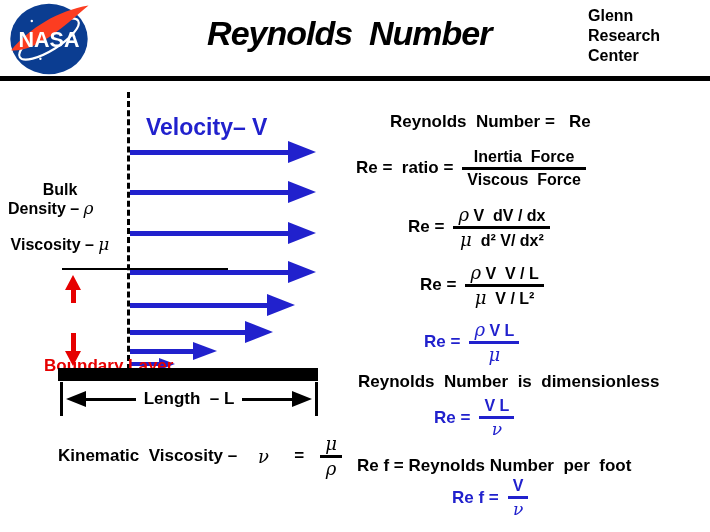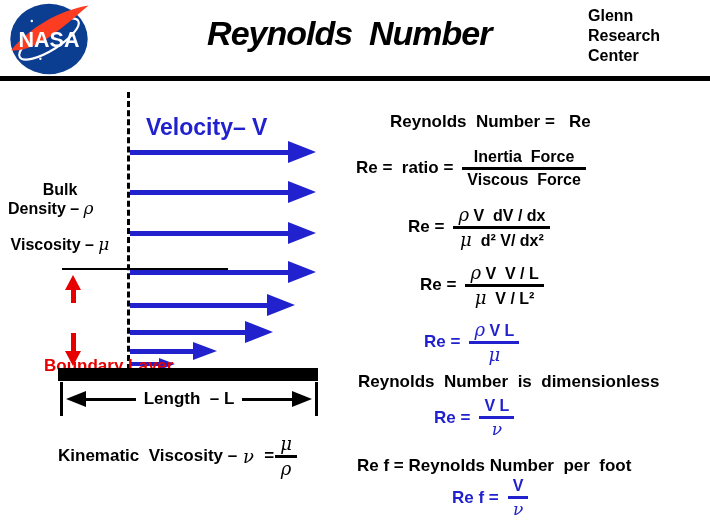--- a/index.html
+++ b/index.html
@@ -135,21 +135,21 @@
   <div class="tick" style="left:60px;"></div>
   <div class="tick" style="left:315px;"></div>
   <div class="dim">
     <div class="head" style="position:static;border-right:20px solid #000;border-top-width:8px;border-bottom-width:8px;"></div>
     <div class="line"></div>
     <div class="dimlabel">Length  – L</div>
     <div class="line"></div>
     <div class="head" style="position:static;border-left:20px solid #000;border-top-width:8px;border-bottom-width:8px;"></div>
   </div>
 
-  <div class="eq" style="left:58px;top:433px;gap:1px;">
+  <div class="eq" style="left:58px;top:433px;gap:16px;">
     <span class="t">Kinematic  Viscosity – </span><span class="gk" style="font-size:18px;">ν</span><span class="t">  =</span>
     <span class="frac">
       <span class="num gk" style="font-size:18px;">μ</span>
       <span class="bar"></span>
       <span class="den gk" style="font-size:18px;">ρ</span>
     </span>
   </div>
 
   <div class="eq" style="left:390px;top:112px;">
     <span class="t">Reynolds  Number =   Re</span>

